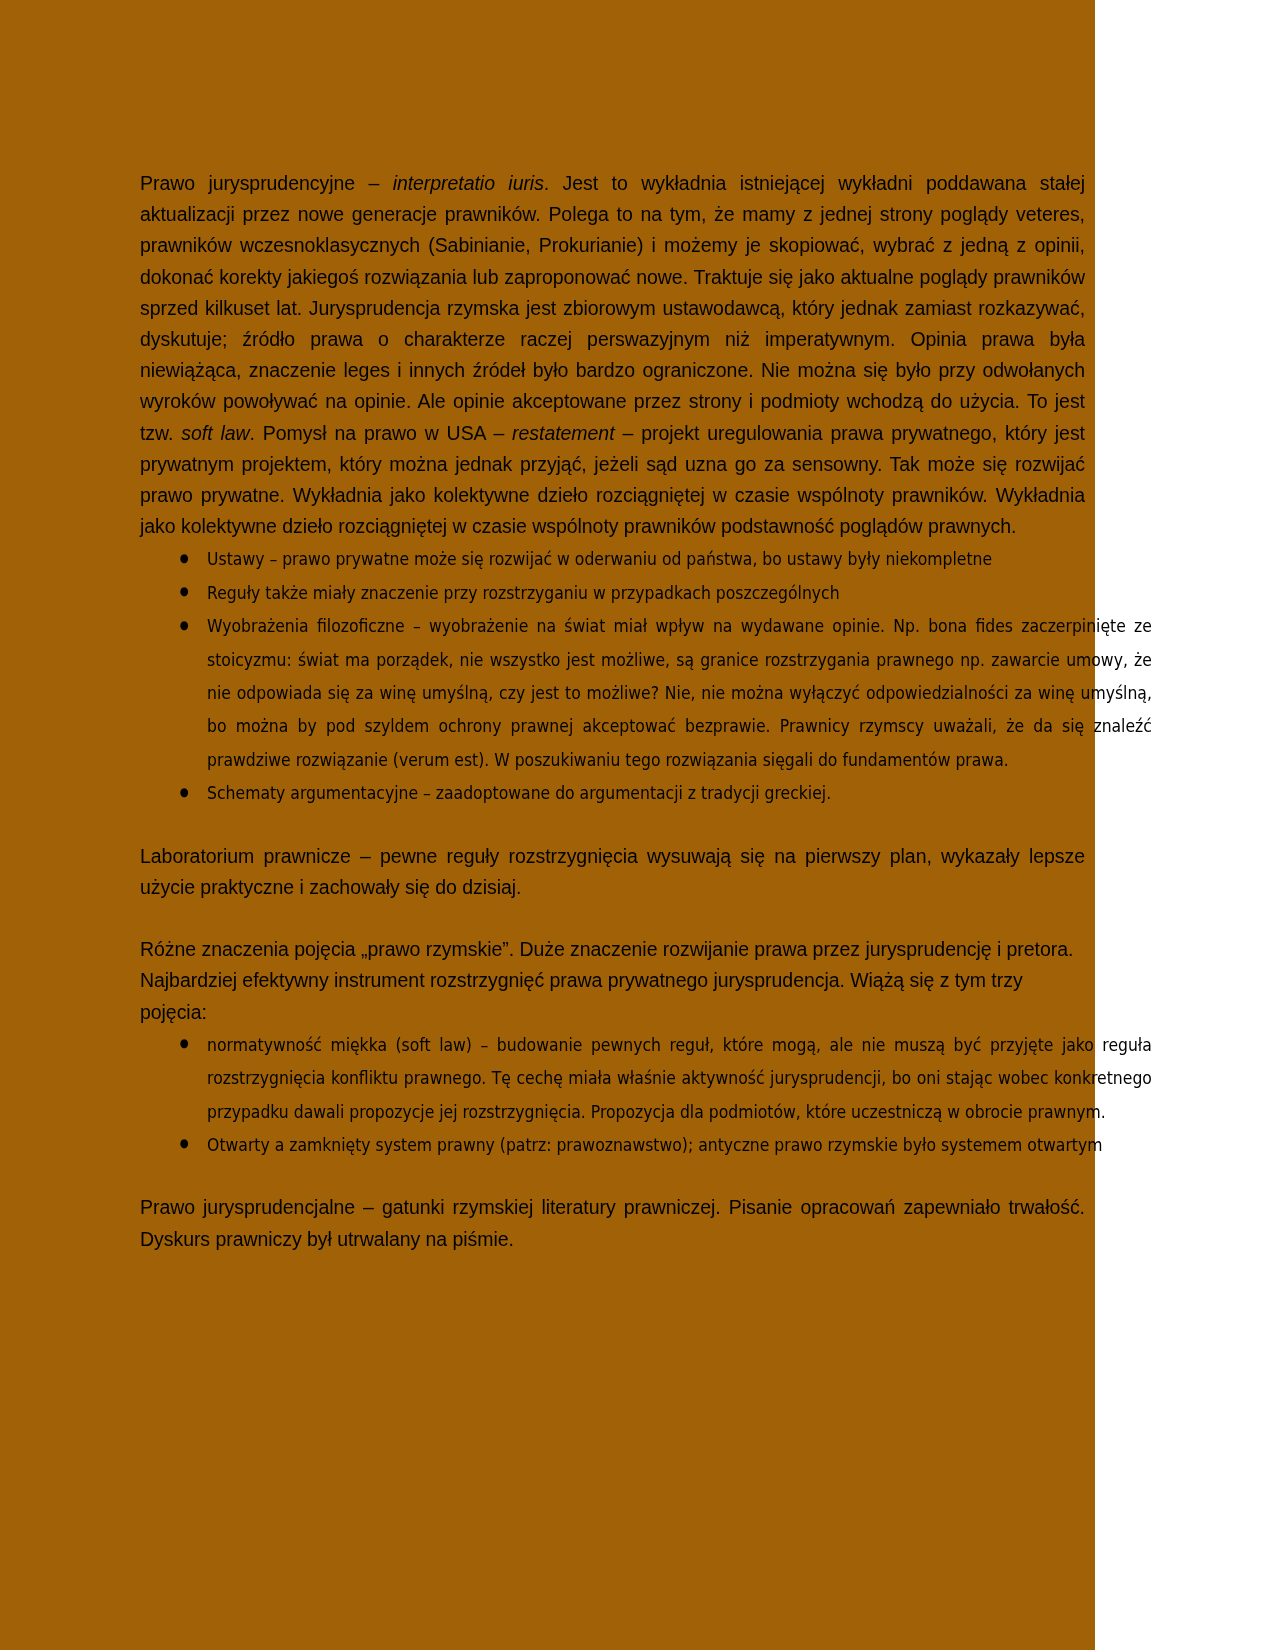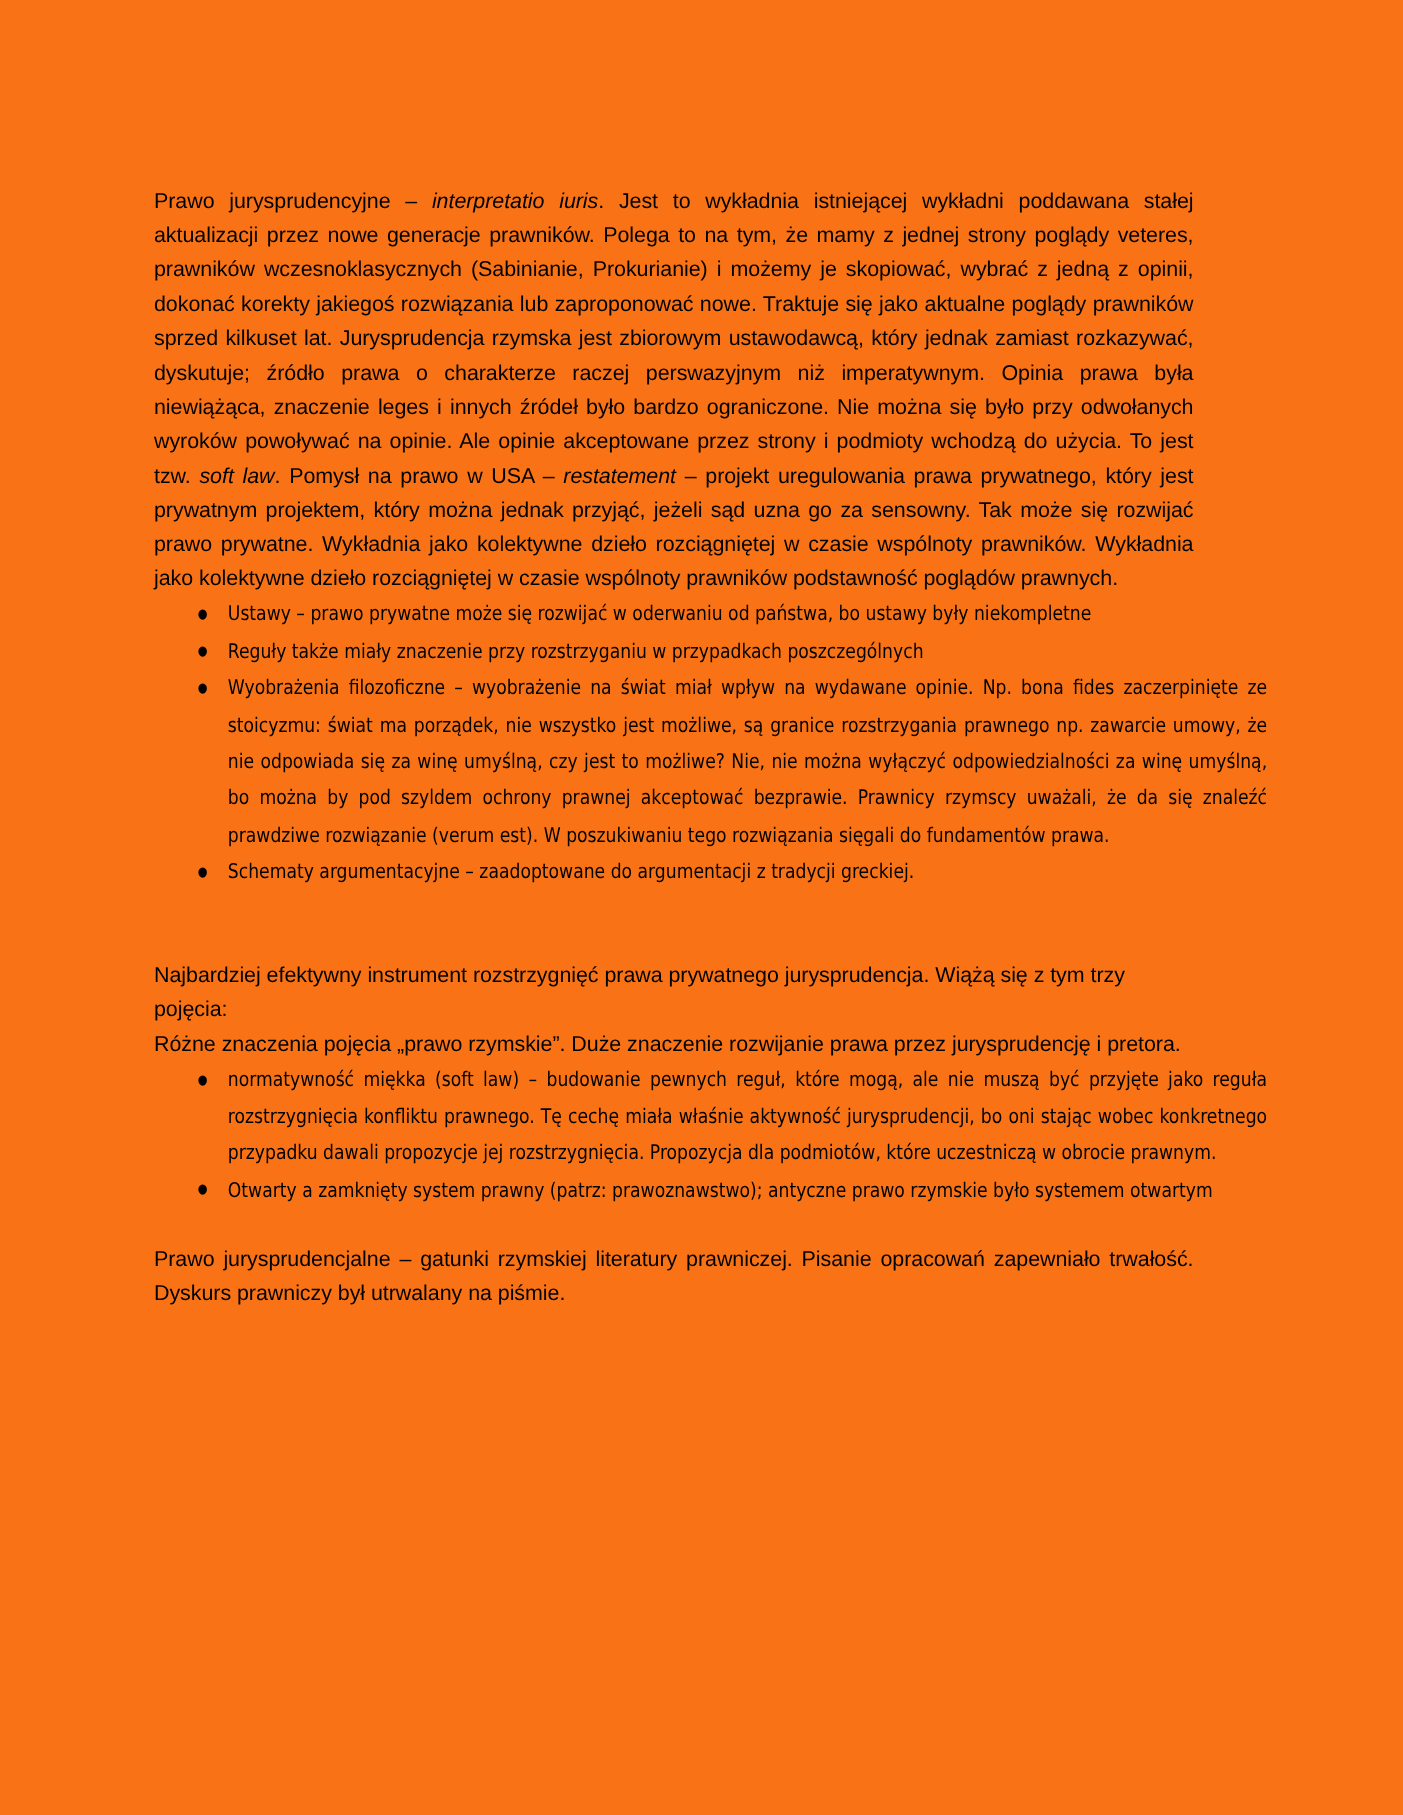--- a/index.html
+++ b/index.html
@@ -9,23 +9,23 @@
   }
   body {
     width: 1275px;
     height: 1650px;
     font-family: "Liberation Sans", sans-serif;
     color: #000000;
     -webkit-font-smoothing: antialiased;
   }
   .page {
     position: relative;
-    width: 1275px;
+    width: 1095px;
     height: 1650px;
-    background: #f97316;
+    background: #a16207;
     box-sizing: border-box;
     padding: 168px 186px 0 140px;
   }
   .content {
     width: 945px;
   }
   
   p.body {
     margin: 0;
     font-family: "Liberation Sans", sans-serif;
@@ -85,26 +85,27 @@
 
     <ul class="bullets">
       <li>Ustawy – prawo prywatne może się rozwijać w oderwaniu od państwa, bo ustawy były niekompletne</li>
       <li class="nojust">Reguły także miały znaczenie przy rozstrzyganiu w przypadkach poszczególnych</li>
       <li>Wyobrażenia filozoficzne – wyobrażenie na świat miał wpływ na wydawane opinie. Np. bona fides zaczerpinięte ze stoicyzmu: świat ma porządek, nie wszystko jest możliwe, są granice rozstrzygania prawnego np. zawarcie umowy, że nie odpowiada się za winę umyślną, czy jest to możliwe? Nie, nie można wyłączyć odpowiedzialności za winę umyślną, bo można by pod szyldem ochrony prawnej akceptować bezprawie. Prawnicy rzymscy uważali, że da się znaleźć prawdziwe rozwiązanie (verum est). W poszukiwaniu tego rozwiązania sięgali do fundamentów prawa.</li>
       <li class="nojust">Schematy argumentacyjne – zaadoptowane do argumentacji z tradycji greckiej.</li>
     </ul>
 
     <div class="gap-md"></div>
 
+    <p class="body">Laboratorium prawnicze – pewne reguły rozstrzygnięcia wysuwają się na pierwszy plan, wykazały lepsze użycie praktyczne i zachowały się do dzisiaj.</p>
 
     <div class="gap-lg"></div>
 
+    <p class="body">Różne znaczenia pojęcia „prawo rzymskie”. Duże znaczenie   rozwijanie prawa przez jurysprudencję i pretora.</p>
+
     <p class="body nojust">Najbardziej efektywny instrument rozstrzygnięć prawa prywatnego  jurysprudencja. Wiążą się z tym trzy pojęcia:</p>
-
-    <p class="body">Różne znaczenia pojęcia „prawo rzymskie”. Duże znaczenie   rozwijanie prawa przez jurysprudencję i pretora.</p>
 
     <ul class="bullets">
       <li>normatywność miękka (soft law) – budowanie pewnych reguł, które mogą, ale nie muszą być przyjęte jako reguła rozstrzygnięcia konfliktu prawnego. Tę cechę miała właśnie aktywność jurysprudencji, bo oni stając wobec konkretnego przypadku dawali propozycje jej rozstrzygnięcia. Propozycja dla podmiotów, które uczestniczą w obrocie prawnym.</li>
       <li>Otwarty a zamknięty system prawny (patrz: prawoznawstwo); antyczne prawo rzymskie było systemem otwartym</li>
     </ul>
 
     <div class="gap-lg"></div>
 
     <p class="body">Prawo jurysprudencjalne – gatunki rzymskiej literatury prawniczej. Pisanie opracowań zapewniało trwałość. Dyskurs prawniczy był utrwalany na piśmie.</p>
 

